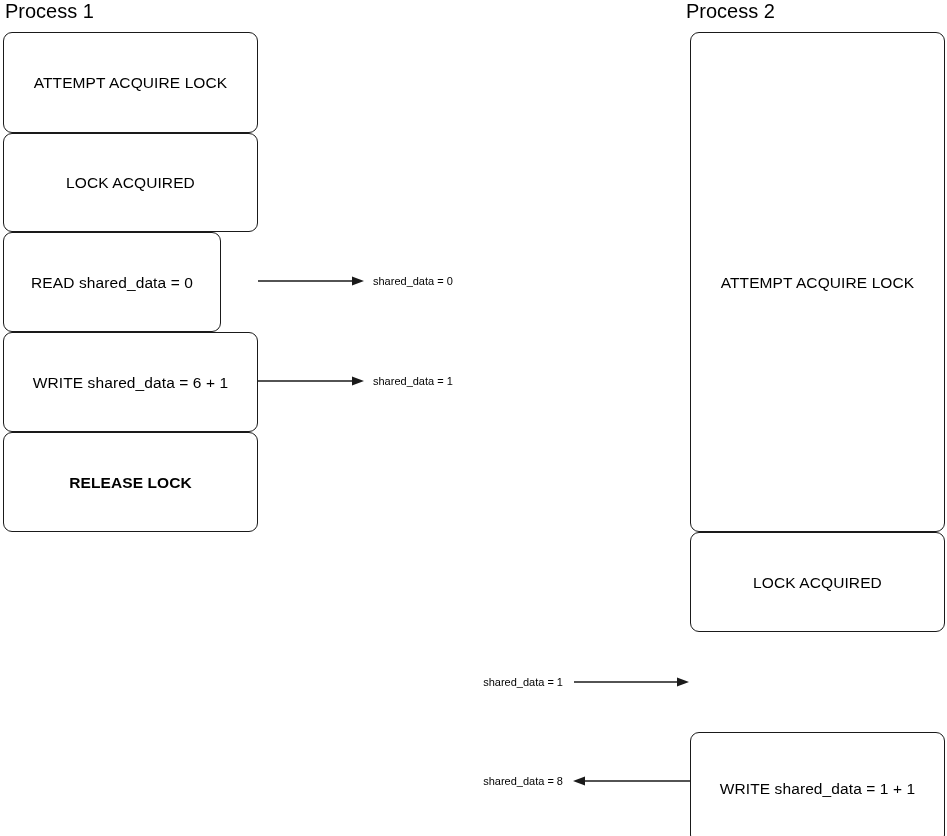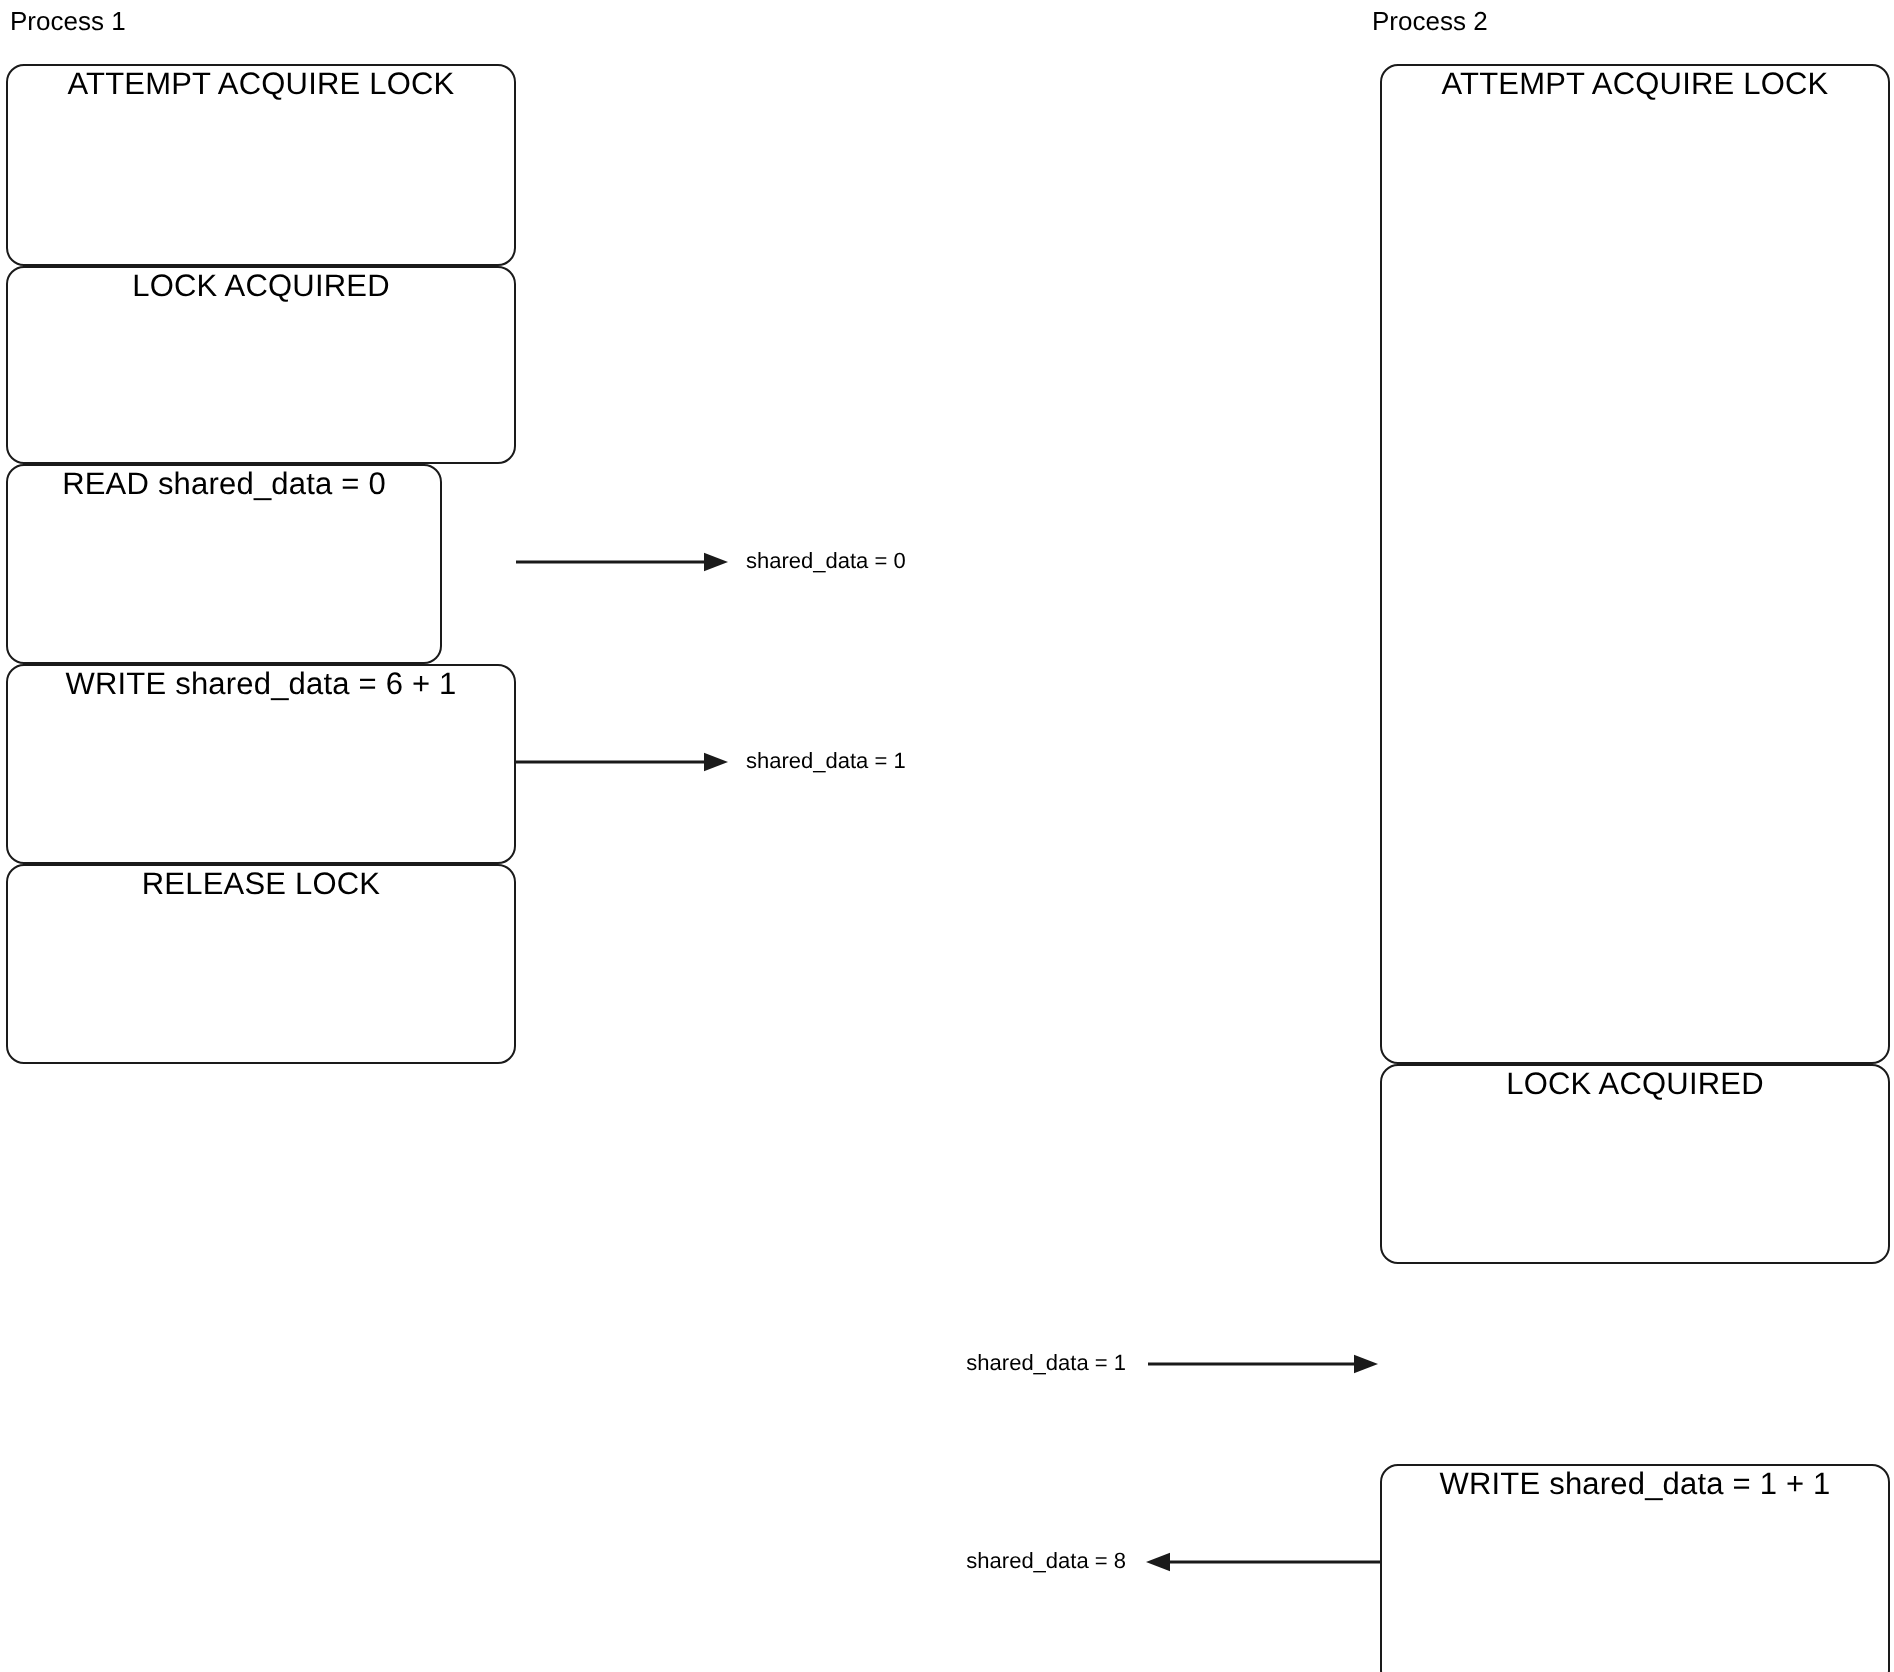--- a/index.html
+++ b/index.html
@@ -14,33 +14,33 @@
   }
   #canvas {
     position: relative;
     width: 947px;
     height: 836px;
     background: #ffffff;
     overflow: hidden;
   }
   .lane-title {
     position: absolute;
-    font-size: 13px;
+    font-size: 20px;
     line-height: 18px;
     color: #000000;
     white-space: nowrap;
   }
   .proc-box {
     position: absolute;
     box-sizing: border-box;
     border: 1.4px solid #1a1a1a;
     border-radius: 9px;
     background: #ffffff;
     display: flex;
-    align-items: flex-start;
+    align-items: center;
     justify-content: center;
     text-align: center;
   }
   .proc-box .box-label {
     font-size: 15.5px;
     line-height: 19px;
     color: #000000;
     white-space: nowrap;
     letter-spacing: 0.1px;
   }
@@ -82,21 +82,21 @@
   </div>
 
   <div class="proc-box" style="left:3px; top:232px; width:218px; height:100px;">
     <span class="box-label">READ shared_data = 0</span>
   </div>
 
   <div class="proc-box" style="left:3px; top:332px; width:255px; height:100px;">
     <span class="box-label">WRITE shared_data = 6 + 1</span>
   </div>
 
-  <div class="proc-box" style="left:3px; top:432px; width:255px; height:100px;">
+  <div class="proc-box" style="left:3px; top:432px; width:255px; height:100px;font-weight:bold;">
     <span class="box-label">RELEASE LOCK</span>
   </div>
 
   <div class="proc-box" style="left:690px; top:32px; width:255px; height:500px;">
     <span class="box-label">ATTEMPT ACQUIRE LOCK</span>
   </div>
 
   <div class="proc-box" style="left:690px; top:532px; width:255px; height:100px;">
     <span class="box-label">LOCK ACQUIRED</span>
   </div>

